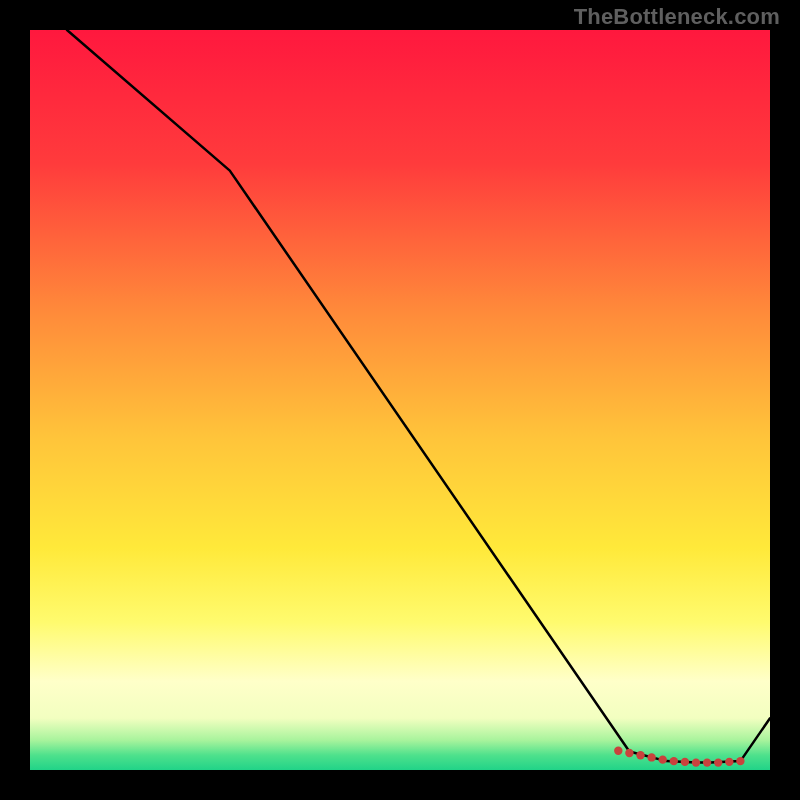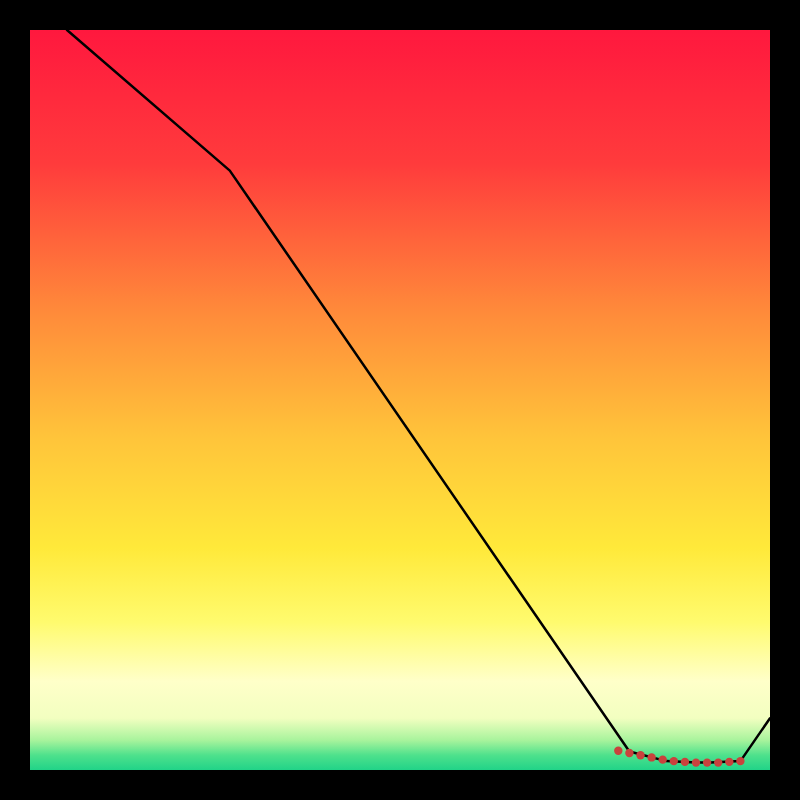--- a/index.html
+++ b/index.html
@@ -17,20 +17,21 @@
   .plot-area {
     position: absolute;
     left: 30px; top: 30px;
     width: 740px; height: 740px;
   }
 </style>
 </head>
 <body>
 
 <div class="container">
+  <div class="watermark">TheBottleneck.com</div>
   <div class="plot-area">
     <svg id="chart-svg" width="740" height="740" viewBox="0 0 740 740" preserveAspectRatio="none">
       <defs>
         <linearGradient id="bg-grad" x1="0" y1="0" x2="0" y2="1">
             <stop offset="0%" stop-color="#ff183e"></stop>
             <stop offset="18%" stop-color="#ff3b3c"></stop>
             <stop offset="38%" stop-color="#ff8a3a"></stop>
             <stop offset="55%" stop-color="#ffc43a"></stop>
             <stop offset="70%" stop-color="#ffe93a"></stop>
             <stop offset="80%" stop-color="#fffb6e"></stop>

